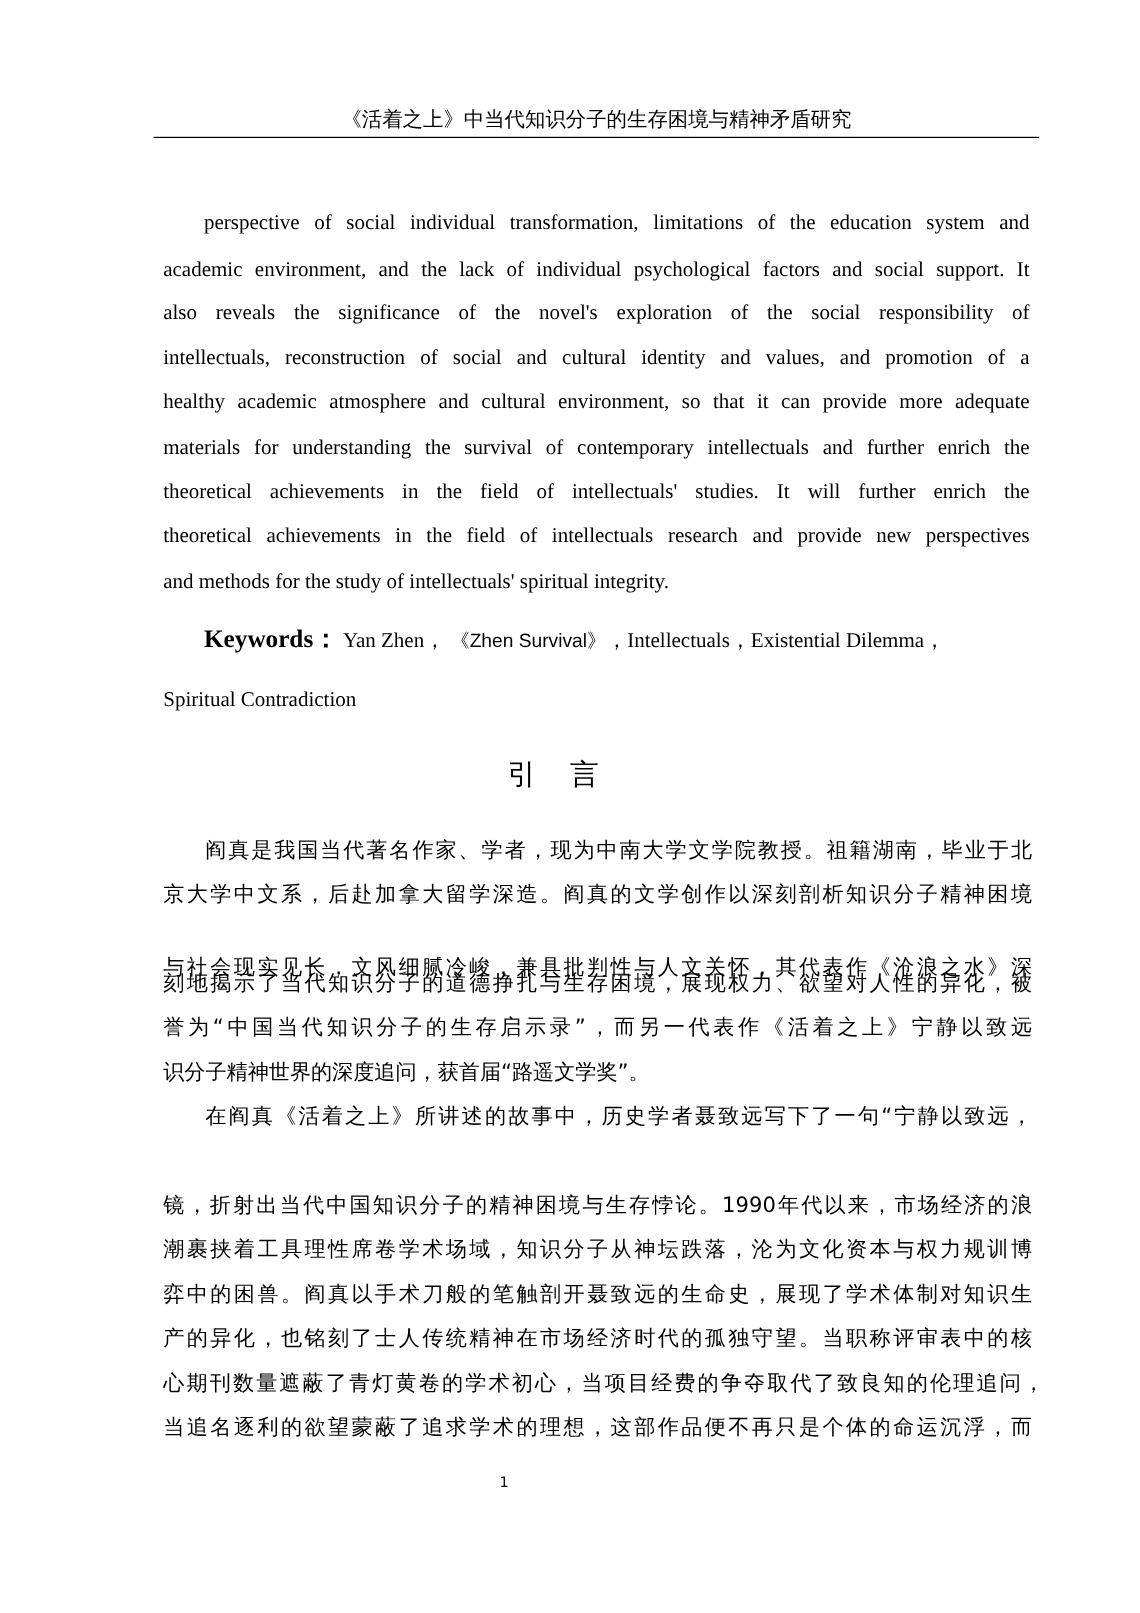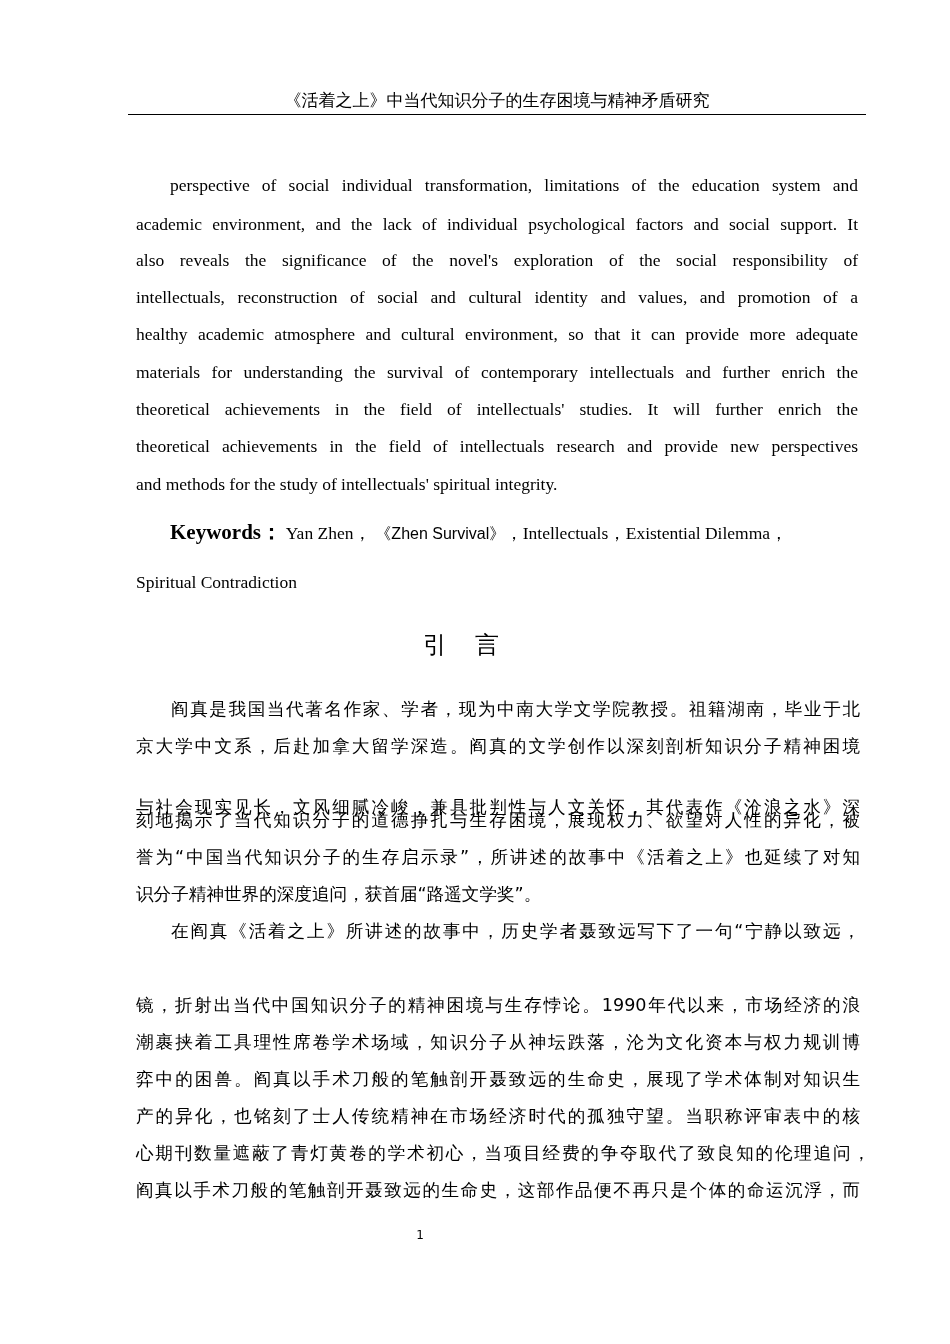--- a/index.html
+++ b/index.html
@@ -60,25 +60,25 @@
     <span class="kw-title">《Zhen Survival》</span><span>，Intellectuals，Existential Dilemma，</span>
   </div>
   <div class="line last" style="top:570px;">Spiritual Contradiction</div>
 
   <div class="section-title">引言</div>
 
   <div class="zh indent" style="top:697px;">阎真是我国当代著名作家、学者，现为中南大学文学院教授。祖籍湖南，毕业于北</div>
   <div class="zh" style="top:734px;">京大学中文系，后赴加拿大留学深造。阎真的文学创作以深刻剖析知识分子精神困境</div>
   <div class="zh" style="top:771px;margin-top:24px;">与社会现实见长，文风细腻冷峻，兼具批判性与人文关怀，其代表作《沧浪之水》深</div>
   <div class="zh" style="top:808px;">刻地揭示了当代知识分子的道德挣扎与生存困境，展现权力、欲望对人性的异化，被</div>
-  <div class="zh" style="top:845px;">誉为“中国当代知识分子的生存启示录”，所讲述的故事中《活着之上》也延续了对知</div>
+  <div class="zh" style="top:845px;">誉为“中国当代知识分子的生存启示录”，而另一代表作《活着之上》宁静以致远</div>
   <div class="zh last" style="top:882px;">识分子精神世界的深度追问，获首届“路遥文学奖”。</div>
 
   <div class="zh indent" style="top:919px;">在阎真《活着之上》所讲述的故事中，历史学者聂致远写下了一句“宁静以致远，</div>
   <div class="zh" style="top:993px;">镜，折射出当代中国知识分子的精神困境与生存悖论。1990年代以来，市场经济的浪</div>
   <div class="zh" style="top:1030px;">潮裹挟着工具理性席卷学术场域，知识分子从神坛跌落，沦为文化资本与权力规训博</div>
   <div class="zh" style="top:1067px;">弈中的困兽。阎真以手术刀般的笔触剖开聂致远的生命史，展现了学术体制对知识生</div>
   <div class="zh" style="top:1104px;">产的异化，也铭刻了士人传统精神在市场经济时代的孤独守望。当职称评审表中的核</div>
   <div class="zh" style="top:1141px; width:734px;">心期刊数量遮蔽了青灯黄卷的学术初心，当项目经费的争夺取代了致良知的伦理追问，</div>
-  <div class="zh" style="top:1178px;">阎真以手术刀般的笔触剖开聂致远的生命史，这部作品便不再只是个体的命运沉浮，而</div>
+  <div class="zh" style="top:1178px;">当追名逐利的欲望蒙蔽了追求学术的理想，这部作品便不再只是个体的命运沉浮，而</div>
 
   <div class="page-number">1</div>
 </div>
 
 </body></html>

